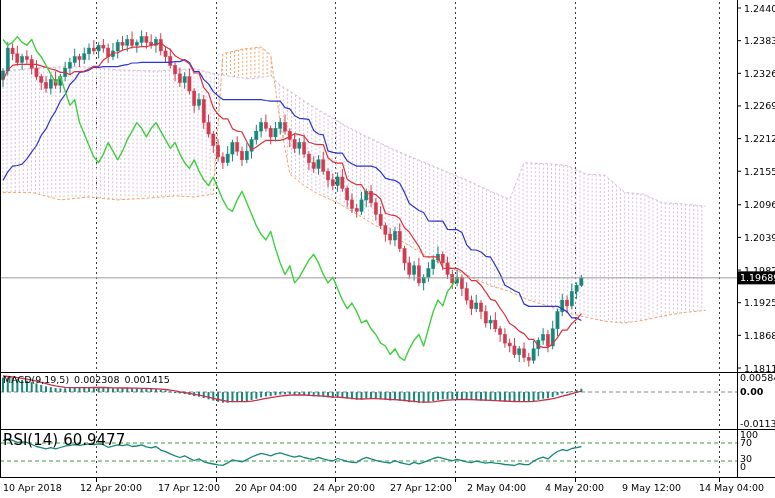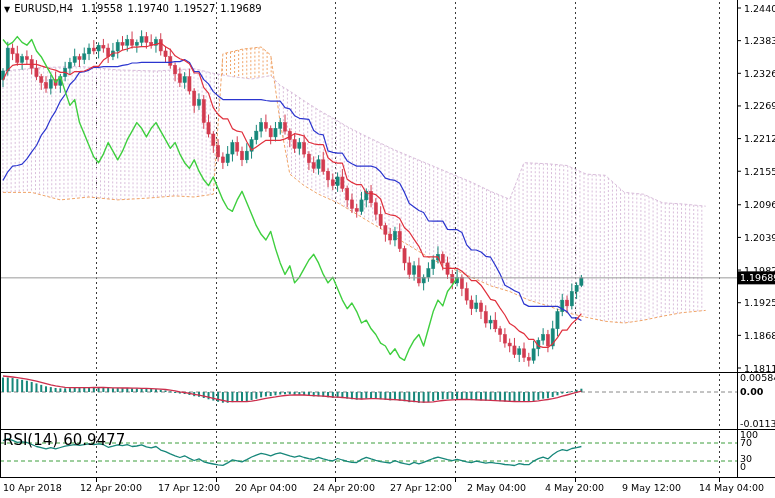--- a/index.html
+++ b/index.html
@@ -639,21 +639,21 @@
       <text x="158" y="491" fill="#000000" font-size="9.5" font-family="&quot;DejaVu Sans&quot;,&quot;Liberation Sans&quot;,sans-serif" text-anchor="start" font-weight="normal">17 Apr 12:00</text>
       <text x="235" y="491" fill="#000000" font-size="9.5" font-family="&quot;DejaVu Sans&quot;,&quot;Liberation Sans&quot;,sans-serif" text-anchor="start" font-weight="normal">20 Apr 04:00</text>
       <text x="313" y="491" fill="#000000" font-size="9.5" font-family="&quot;DejaVu Sans&quot;,&quot;Liberation Sans&quot;,sans-serif" text-anchor="start" font-weight="normal">24 Apr 20:00</text>
       <text x="390" y="491" fill="#000000" font-size="9.5" font-family="&quot;DejaVu Sans&quot;,&quot;Liberation Sans&quot;,sans-serif" text-anchor="start" font-weight="normal">27 Apr 12:00</text>
       <text x="467" y="491" fill="#000000" font-size="9.5" font-family="&quot;DejaVu Sans&quot;,&quot;Liberation Sans&quot;,sans-serif" text-anchor="start" font-weight="normal">2 May 04:00</text>
       <text x="545" y="491" fill="#000000" font-size="9.5" font-family="&quot;DejaVu Sans&quot;,&quot;Liberation Sans&quot;,sans-serif" text-anchor="start" font-weight="normal">4 May 20:00</text>
       <text x="622" y="491" fill="#000000" font-size="9.5" font-family="&quot;DejaVu Sans&quot;,&quot;Liberation Sans&quot;,sans-serif" text-anchor="start" font-weight="normal">9 May 12:00</text>
       <text x="699" y="491" fill="#000000" font-size="9.5" font-family="&quot;DejaVu Sans&quot;,&quot;Liberation Sans&quot;,sans-serif" text-anchor="start" font-weight="normal">14 May 04:00</text>
     </svg>
 
-  <div id="title-bar" class="overlay">
-    <span class="arr">▼</span><span class="sym">EURUSD,H4</span><span class="v">1.19558</span><span class="v">1.19740</span><span class="v">1.19527</span><span class="v">1.19689</span>
+
+  <div id="macd-label" class="overlay">
+    <span>MACD(9,19,5)</span><span>0.002308</span><span>0.001415</span>
   </div>
-
 
   <div id="rsi-label" class="overlay">
     <span>RSI(14)</span><span>60.9477</span>
   </div>
 </div>
 
 </body></html>

